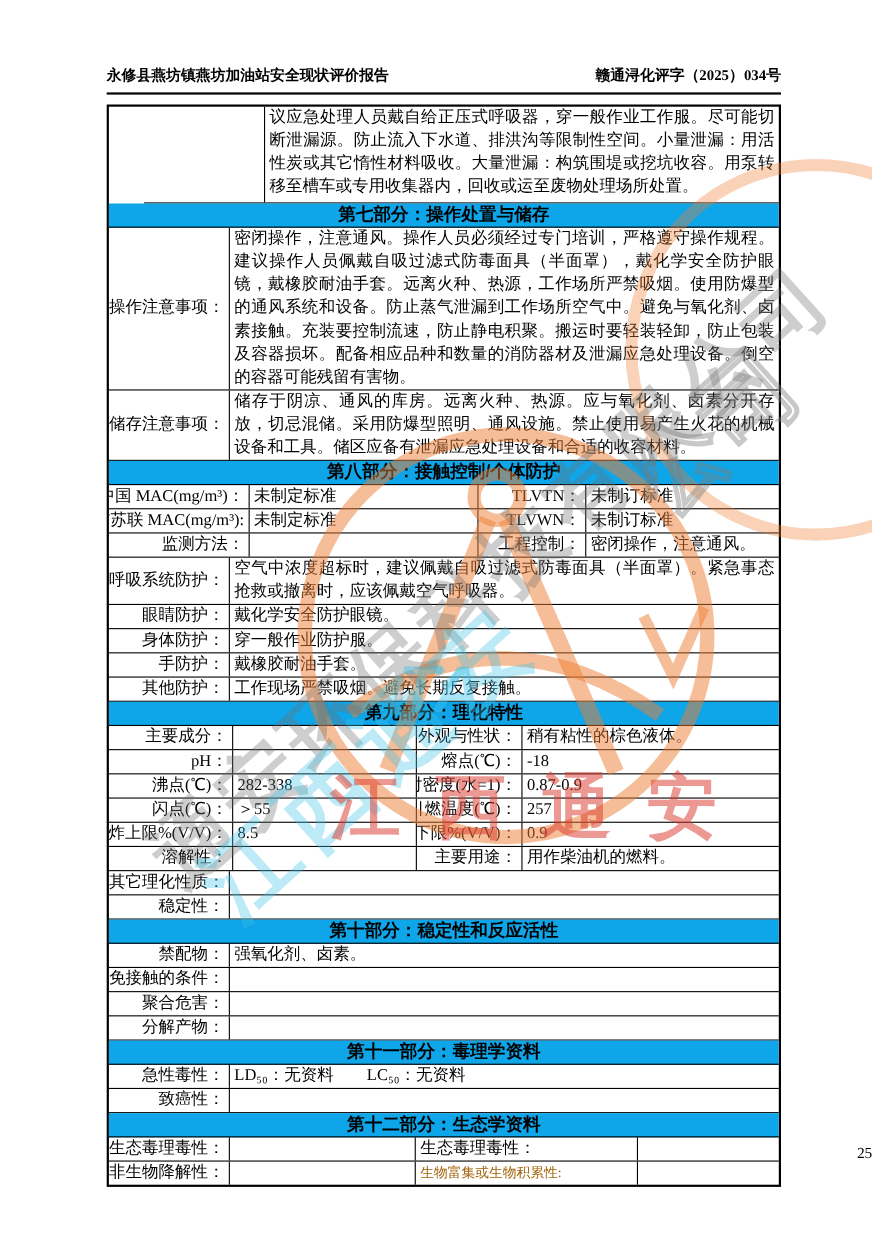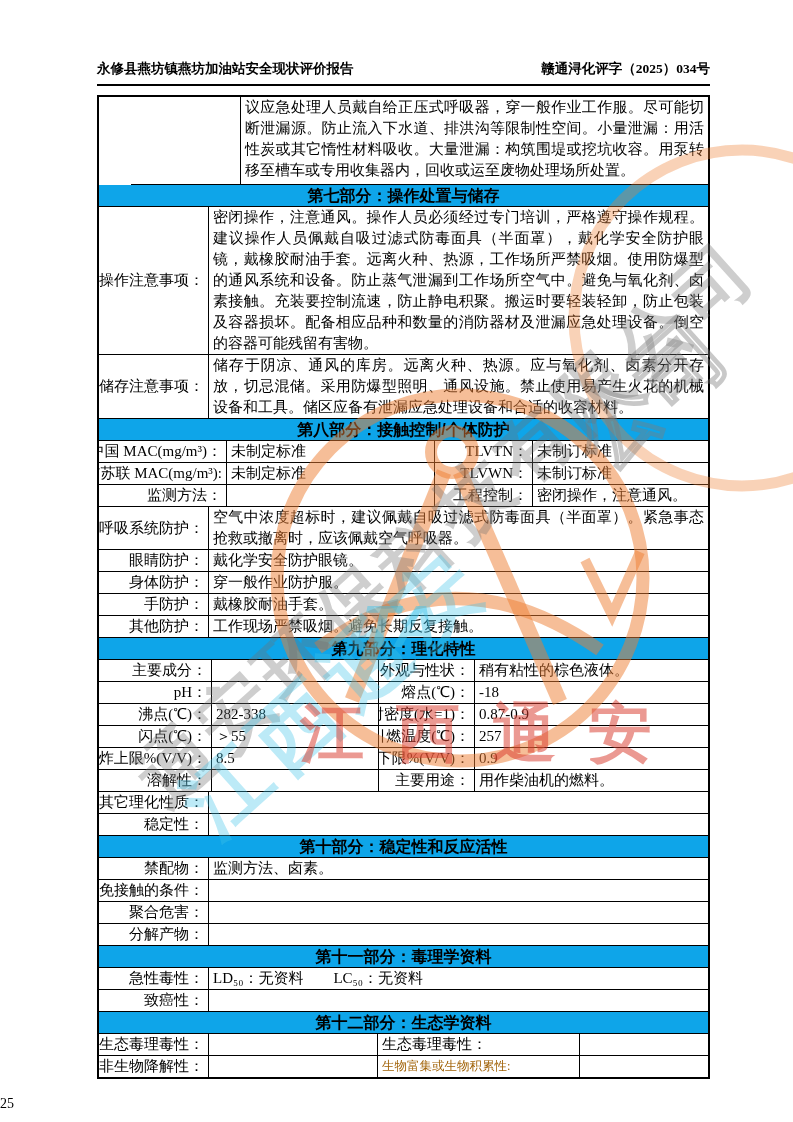--- a/index.html
+++ b/index.html
@@ -41,22 +41,22 @@
   .g-d { grid-template-columns: 109px 169px 202px 1fr; }
   .h-cont { min-height: 88px; margin-left: 32px; }
   .sec { grid-template-columns: 1fr; background: #0ea5e9; }
   .sec .td {
     text-align: center; font-weight: bold; font-size: 16px;
     font-family: "Liberation Sans", sans-serif;
     border-left: none;
   }
   
   .page-num {
-    position: absolute; top: 1096px; left: 0; width: 100%;
-    text-align: left; font-size: 14px; z-index: 1;
+    position: absolute; top: 1042px; left: 0; width: 100%;
+    text-align: right; font-size: 14px; z-index: 1;
   }
   
   .watermark { position: absolute; inset: 0; z-index: 3; pointer-events: none; }
   .wm-svg { position: absolute; left: 0; top: 0; }
   .wm-text { position: absolute; white-space: nowrap; font-weight: bold; }
   .wm-gray {
     left: 150px; top: 742px; font-size: 74px; letter-spacing: 6px;
     color: rgba(111,111,111,0.34);
     transform: rotate(-42deg); transform-origin: 0 50%;
     font-family: "Liberation Sans", sans-serif;
@@ -201,21 +201,21 @@
 
     <div class="tr g-a">
       <div class="td label">稳定性：</div>
       <div class="td val"></div>
     </div>
     <div class="tr sec">
       <div class="td">第十部分：稳定性和反应活性</div>
     </div>
     <div class="tr g-a">
       <div class="td label">禁配物：</div>
-      <div class="td val">监测方法、卤素。</div>
+      <div class="td val">强氧化剂、卤素。</div>
     </div>
     <div class="tr g-a">
       <div class="td label">避免接触的条件：</div>
       <div class="td val"></div>
     </div>
     <div class="tr g-a">
       <div class="td label">聚合危害：</div>
       <div class="td val"></div>
     </div>
     <div class="tr g-a">

